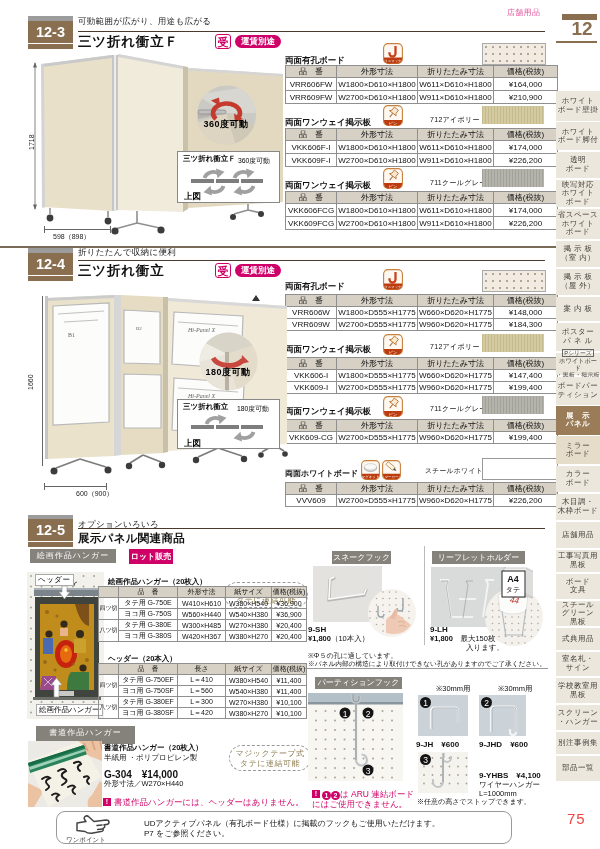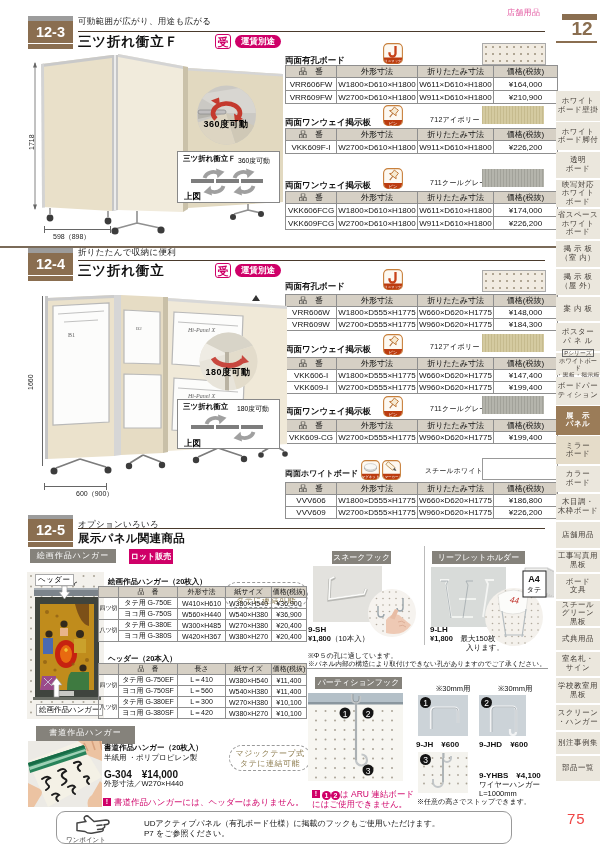--- a/index.html
+++ b/index.html
@@ -107,20 +107,26 @@
       <col style="width:64px">
     </colgroup>
 <tbody>
       <tr style="height:12px">
         <th>品　番</th>
         <th>外形寸法</th>
         <th>折りたたみ寸法</th>
         <th>価格(税抜)</th>
       </tr>
 <tr style="height:13px">
+        <td>VKK606F-I</td>
+        <td>W1800×D610×H1800</td>
+        <td>W611×D610×H1800</td>
+        <td>¥174,000</td>
+      </tr>
+<tr style="height:13px">
         <td>VKK609F-I</td>
         <td>W2700×D610×H1800</td>
         <td>W911×D610×H1800</td>
         <td>¥226,200</td>
       </tr>
 </tbody>
   </table>
 
 <div class="lbl" style="left:285px;top:180px;">両面ワンウェイ掲示板</div>
 <div id="ic-pin2" class="abs" style="left:383px;top:168px;"><svg width="20" height="21" viewBox="0 0 20 21">
@@ -398,26 +404,20 @@
       <col style="width:81px">
       <col style="width:76px">
       <col style="width:64px">
     </colgroup>
 <tbody>
       <tr style="height:11px">
         <th>品　番</th>
         <th>外形寸法</th>
         <th>折りたたみ寸法</th>
         <th>価格(税抜)</th>
-      </tr>
-<tr style="height:12px">
-        <td>VVV606</td>
-        <td>W1800×D555×H1775</td>
-        <td>W660×D620×H1775</td>
-        <td>¥186,800</td>
       </tr>
 <tr style="height:12px">
         <td>VVV609</td>
         <td>W2700×D555×H1775</td>
         <td>W960×D620×H1775</td>
         <td>¥226,200</td>
       </tr>
 </tbody>
   </table>
 
@@ -917,21 +917,21 @@
         <circle cx="82" cy="76" r="0.8"></circle>
         <circle cx="88.5" cy="76" r="0.8"></circle>
         <circle cx="95" cy="76" r="0.8"></circle>
       </g>
 <path d="M68 28 q16 -10 30 0 l-2 16 q-13 6 -26 0 z" fill="#fcfcfa" stroke="#d0d0cc" stroke-width="0.5"></path>
 <text x="84" y="36" font-size="9" fill="#c03028" text-anchor="middle" transform="rotate(10 84 36)" font-family="Liberation Serif" font-style="italic">44</text>
 <g fill="none" stroke="#b4bcc0" stroke-width="1.2">
 <path d="M72 44 l4 26 m20 -28 l-4 28 m-18 -2 h20"></path>
 </g>
 </svg>
-<div style="position:absolute;left:85px;top:-1px;width:39px;height:33px;text-align:center;">
+<div style="position:absolute;left:64px;top:-1px;width:39px;height:33px;text-align:center;">
 <svg width="39" height="33" viewBox="0 0 39 33">
 <rect x="16" y="5" width="23" height="26" fill="#f2f2f0" stroke="#aaa" stroke-width="0.6"></rect>
         <rect x="14" y="4" width="23" height="26" fill="#f2f2f0" stroke="#aaa" stroke-width="0.6"></rect>
         <rect x="12" y="3" width="23" height="26" fill="#f2f2f0" stroke="#aaa" stroke-width="0.6"></rect>
         <rect x="10" y="2" width="23" height="26" fill="#f2f2f0" stroke="#aaa" stroke-width="0.6"></rect>
 <rect x="8" y="5" width="23" height="26" fill="#fff" stroke="#222" stroke-width="1"></rect>
 <text x="19" y="16" font-size="9" font-weight="bold" fill="#111" text-anchor="middle" font-family="Liberation Sans">A4</text>
 <text x="19" y="26" font-size="7" fill="#111" text-anchor="middle" font-family="Liberation Sans">タテ</text>
 </svg></div></div>
 

